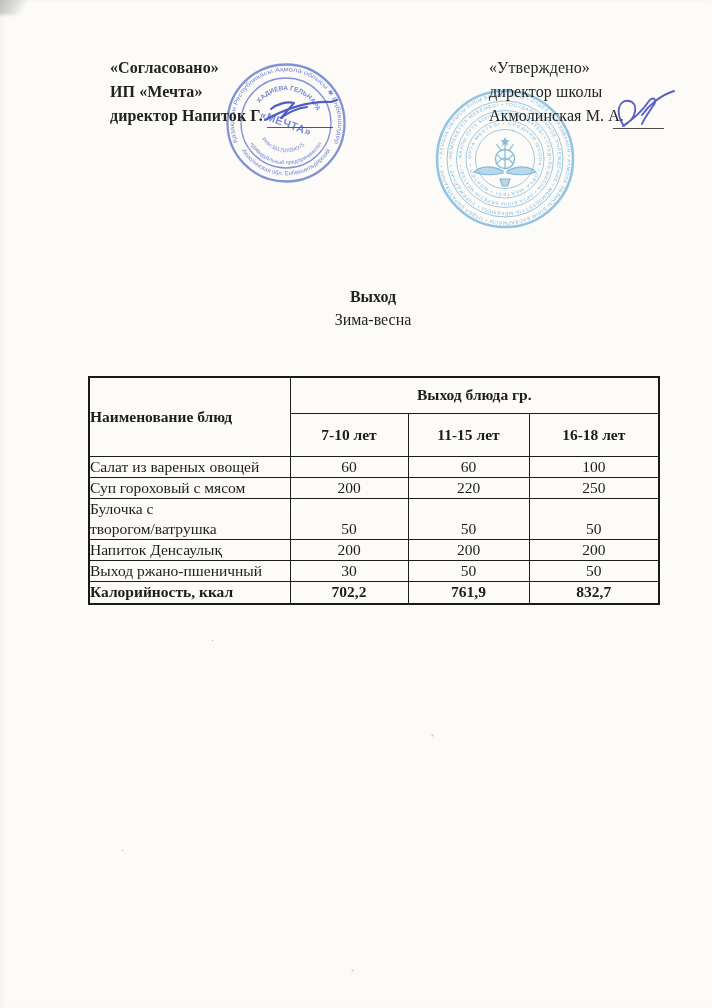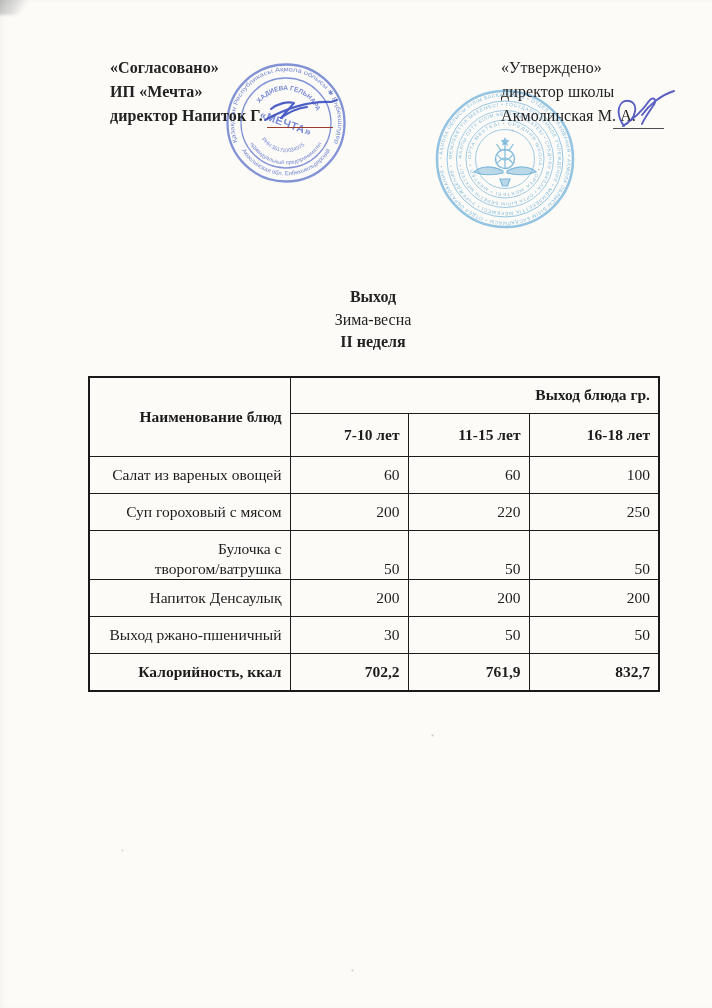--- a/index.html
+++ b/index.html
@@ -23,21 +23,21 @@
   .uline.red{border-top:1.9px solid #9e3a2b;}
   .uline.dark{border-top:1.7px solid #4c4c50;}
   .title-block{position:absolute;left:88px;top:286px;width:570px;text-align:center;
     font-size:16px;line-height:22.5px;z-index:3;}
   .b{font-weight:bold;}
   table.menu{
     position:absolute;left:88px;top:376px;width:570px;z-index:3;
     border-collapse:collapse;table-layout:fixed;
     font-size:15.5px;color:#1c1c1c;border:2.4px solid #191919;
   }
-  table.menu td{border:1.9px solid #1c1c1c;padding:8px;vertical-align:middle;overflow:hidden;text-align:right;}
+  table.menu td{border:1.9px solid #1c1c1c;padding:0;vertical-align:middle;overflow:hidden;}
   td.name{text-align:left;padding-left:5px;white-space:pre-line;line-height:20px;}
   td.num{text-align:center;}
   td.hdr-name{vertical-align:top;padding-top:4px;font-weight:bold;}
   td.hdr{font-weight:bold;text-align:center;}
   tr.foot td{font-weight:bold;}
   tr.tall td.num{vertical-align:bottom;padding-bottom:1px;}
   tr.tall td.name{vertical-align:bottom;padding-bottom:0;}
   .stamp{position:absolute;z-index:2;}
   .stamp-left{left:224px;top:61px;opacity:.88;}
   .stamp-right{left:433px;top:87px;opacity:.92;filter:blur(.35px);}
@@ -106,21 +106,21 @@
       <path d="M74,84 C86,78 97,79 103,85 C93,89 81,88 74,86 Z" fill="#6fb0d8" fill-opacity=".5"></path>
       <path d="M67,92 L77,92 L74.5,99 L69.5,99 Z" fill="#6fb0d8" fill-opacity=".5"></path>
     </g>
   </svg>
 
   <div class="approval" style="left:110px;top:56px;font-weight:bold;">
     <div>«Согласовано»</div>
     <div>ИП «Мечта»</div>
     <div>директор Напиток Г.</div>
   </div>
-  <div class="approval" style="left:501px;top:56px;">
+  <div class="approval" style="left:489px;top:56px;">
     <div>«Утверждено»</div>
     <div>директор школы</div>
     <div>Акмолинская М. А.</div>
   </div>
 
   <div class="uline red" style="left:267px;top:127px;width:66px;"></div>
   <div class="uline dark" style="left:613px;top:128px;width:51px;"></div>
 
   <svg class="sig sig-left" width="82" height="36" viewBox="0 0 82 36">
     <g fill="none" stroke="#3f52c2" stroke-width="2.1" stroke-linecap="round" stroke-linejoin="round">
@@ -131,21 +131,20 @@
   <svg class="sig sig-right" width="70" height="44" viewBox="0 0 70 44">
     <g fill="none" stroke="#5157bf" stroke-width="1.9" stroke-linecap="round" stroke-linejoin="round">
       <path d="M13,38 C4,26 7,11 18,13 C28,15 26,31 12,38 C21,32 32,22 38,13 C42,8 47,11 42,18 C38,24 33,31 31,36"></path>
       <path d="M31,27 C38,17 50,7 63,3"></path>
     </g>
   </svg>
 
   <div class="title-block">
     <div class="b">Выход</div>
     <div>Зима-весна</div>
-    <div class="b">II неделя</div>
   </div>
 
   <table class="menu">
     <colgroup>
         <col style="width:201px">
         <col style="width:118px">
         <col style="width:121px">
         <col style="width:130px">
       </colgroup>
     <tbody>
@@ -182,21 +181,21 @@
         <td class="num">200</td>
         <td class="num">200</td>
         <td class="num">200</td>
       </tr>
       <tr style="height:20px">
         <td class="name">Выход ржано-пшеничный</td>
         <td class="num">30</td>
         <td class="num">50</td>
         <td class="num">50</td>
       </tr>
-      <tr style="height:30px" class="foot">
+      <tr style="height:23px" class="foot">
         <td class="name">Калорийность, ккал</td>
         <td class="num">702,2</td>
         <td class="num">761,9</td>
         <td class="num">832,7</td>
       </tr>
     </tbody>
   </table>
 
 </div>
 

